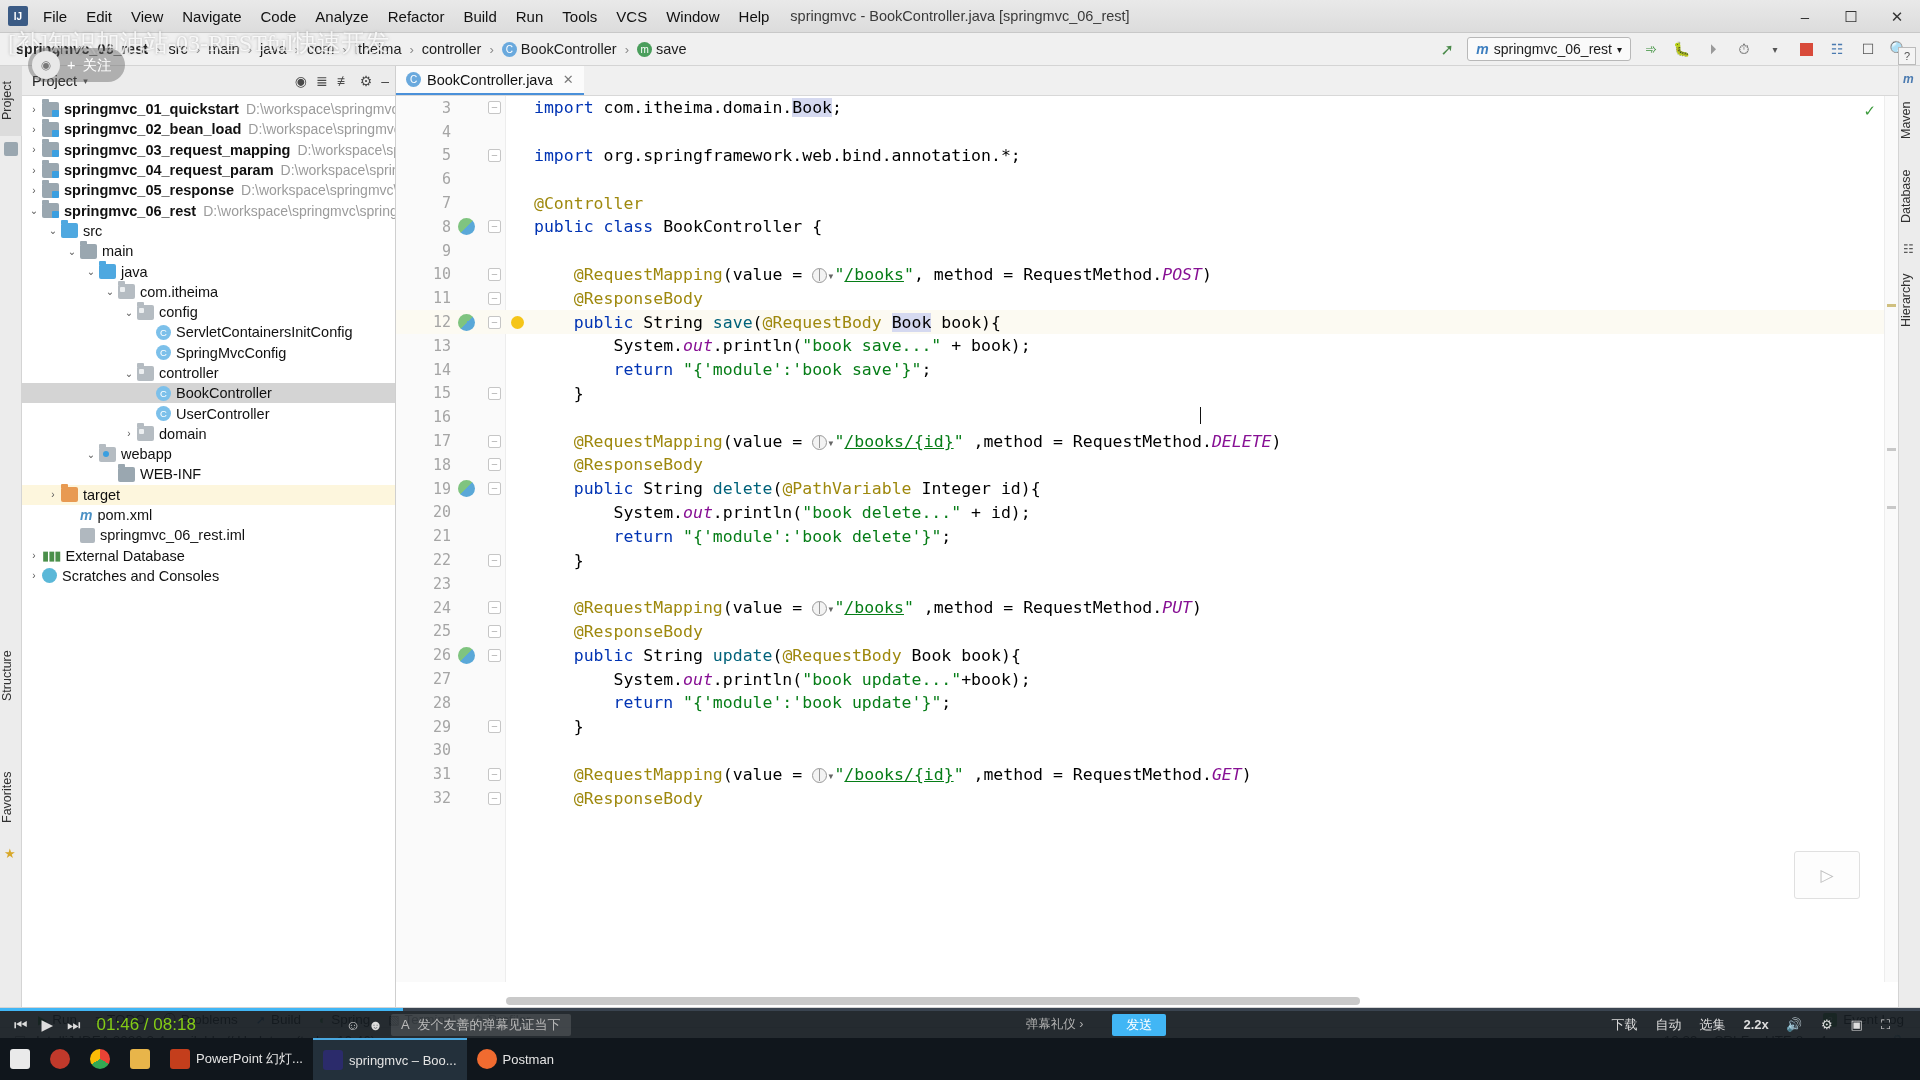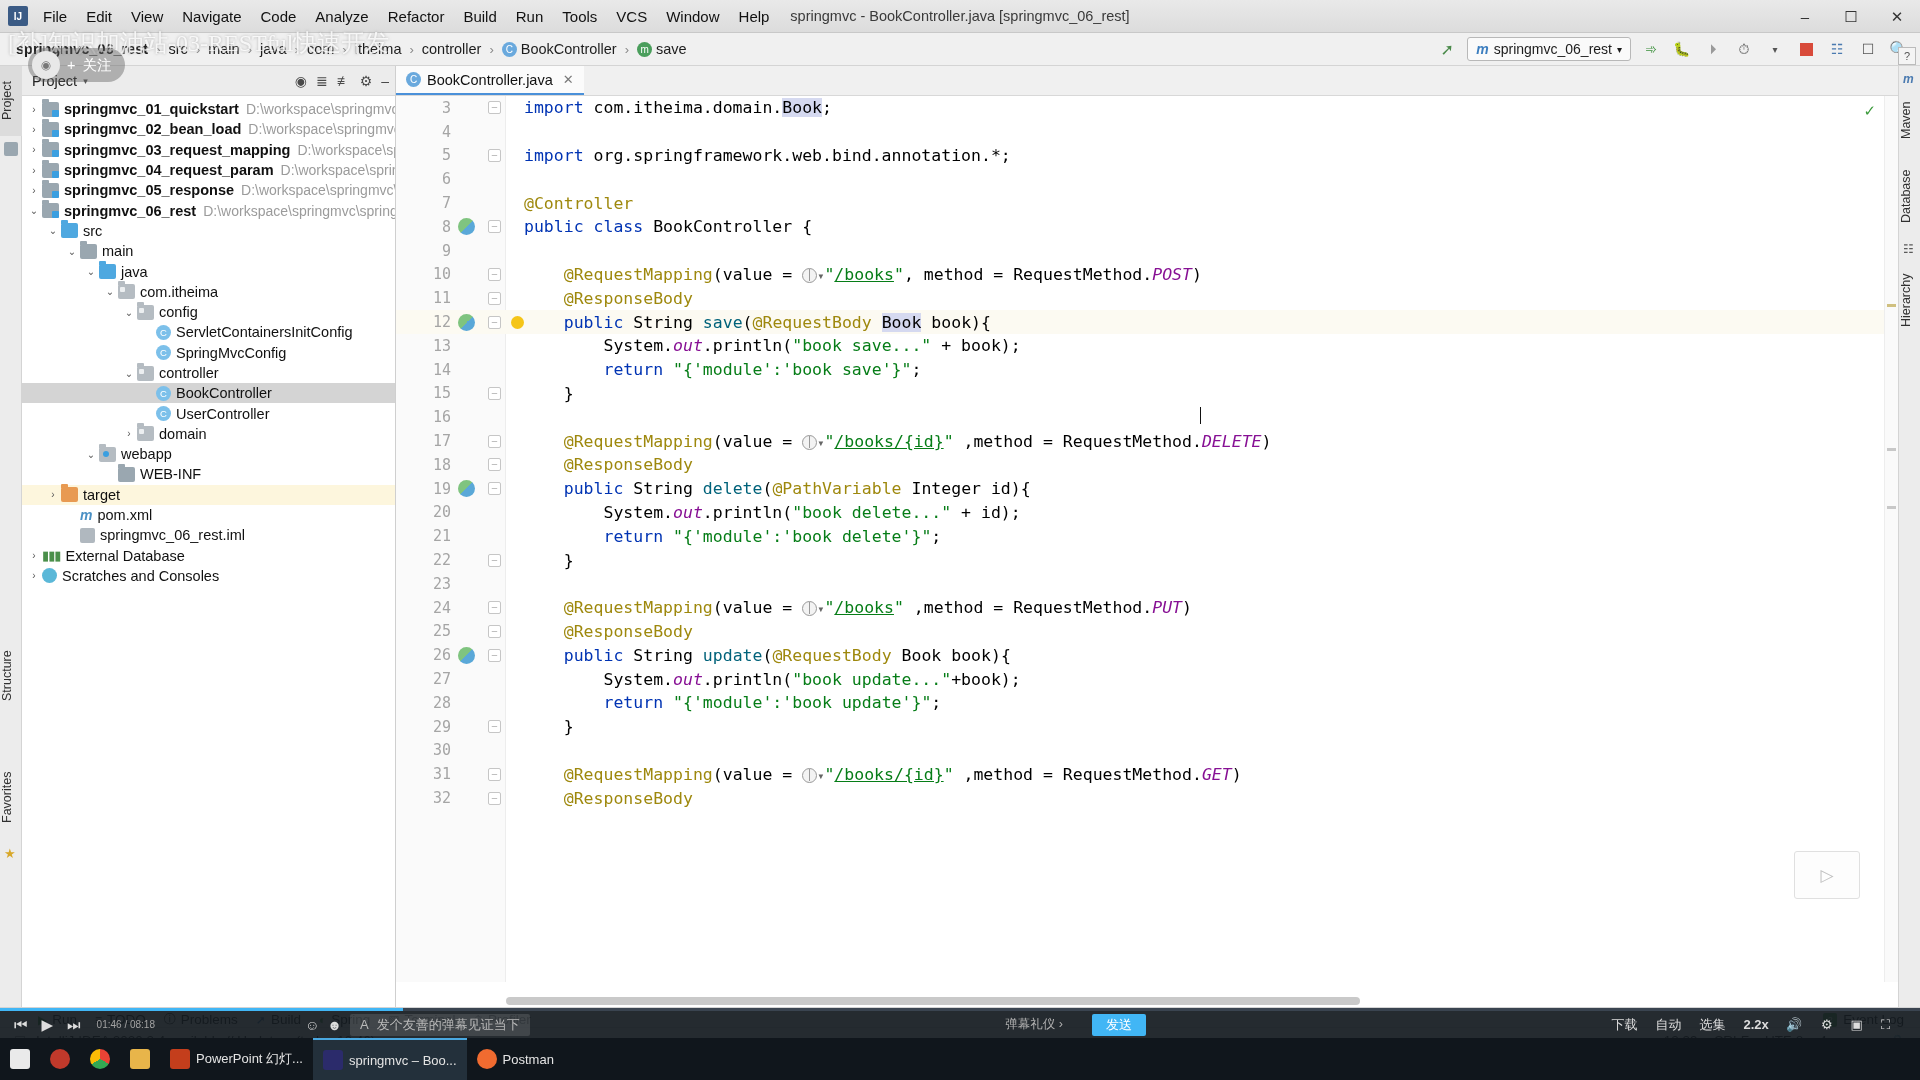--- a/index.html
+++ b/index.html
@@ -115,21 +115,21 @@
   .lines{position:absolute;top:0;left:0;right:0;bottom:0;}
   .ln{position:relative;height:23.8px;display:flex;align-items:center;}
   .ln.hl{background:#fcfaf2;}
   .lnum{position:absolute;left:0;width:55px;text-align:right;color:#a5a5a5;font-size:15px;}
   .runmark{position:absolute;left:62px;width:17px;height:17px;border-radius:50%;
     background:linear-gradient(135deg,#7fc47f 50%,#5aa8d8 50%);}
   .fold-m{position:absolute;left:92px;width:13px;height:13px;border:1px solid #c6c6c6;
     border-radius:2px;color:#9a9a9a;font-size:9px;line-height:11px;text-align:center;background:#fff;}
   .bulb{position:absolute;left:115px;width:13px;height:13px;border-radius:50%;
     background:#f5c518;}
-  .ctext{position:absolute;left:128px;white-space:pre;}
+  .ctext{position:absolute;left:138px;white-space:pre;}
 
   
   .kw{color:#0033b3;}
   .ann{color:#9e880d;}
   .str{color:#067d17;}
   .cls2{color:#000;}
   .fld{color:#871094;font-style:italic;}
   .mth{color:#00627a;}
   .ulink{color:#067d17;text-decoration:underline;}
   .globe{display:inline-block;width:15px;height:15px;border-radius:50%;
@@ -166,21 +166,21 @@
     background:#10161c;display:flex;align-items:center;}
   .tb-item{display:flex;align-items:center;gap:6px;padding:0 10px;height:42px;
     color:#e4e4e4;font-size:13px;}
   .tb-item.act{background:#23303b;border-top:2px solid #4aa8e0;}
   .tb-ico{width:20px;height:20px;border-radius:3px;flex:none;}
 
   
   .vp{position:absolute;bottom:42px;left:0;width:1920px;height:27px;
     background:rgba(20,26,32,.92);display:flex;align-items:center;color:#ddd;font-size:13px;}
   .vp-ctrl{display:flex;align-items:center;gap:14px;padding-left:14px;font-size:15px;}
-  .vp-time{padding-left:16px;font-size:10px;color:#a3a3a3;}
+  .vp-time{padding-left:16px;font-size:17px;color:#84cc16;}
   .vp-danmu{margin-left:150px;display:flex;align-items:center;gap:8px;}
   .danmu-box{display:flex;align-items:center;background:rgba(255,255,255,.13);
     height:22px;padding:0 10px;color:#b9b9b9;font-size:13px;gap:8px;border-radius:2px;}
   .send-btn{background:#41b6f5;color:#fff;height:22px;display:flex;align-items:center;
     padding:0 14px;font-size:13px;border-radius:2px;}
   .vp-etiquette{color:#b0b0b0;font-size:12.5px;padding:0 10px;}
   .vp-right{margin-left:auto;display:flex;align-items:center;gap:18px;padding-right:30px;font-size:13px;}
 
   
   .vid-progress{position:absolute;bottom:69px;left:0;width:1920px;height:3px;background:#3a4450;}

